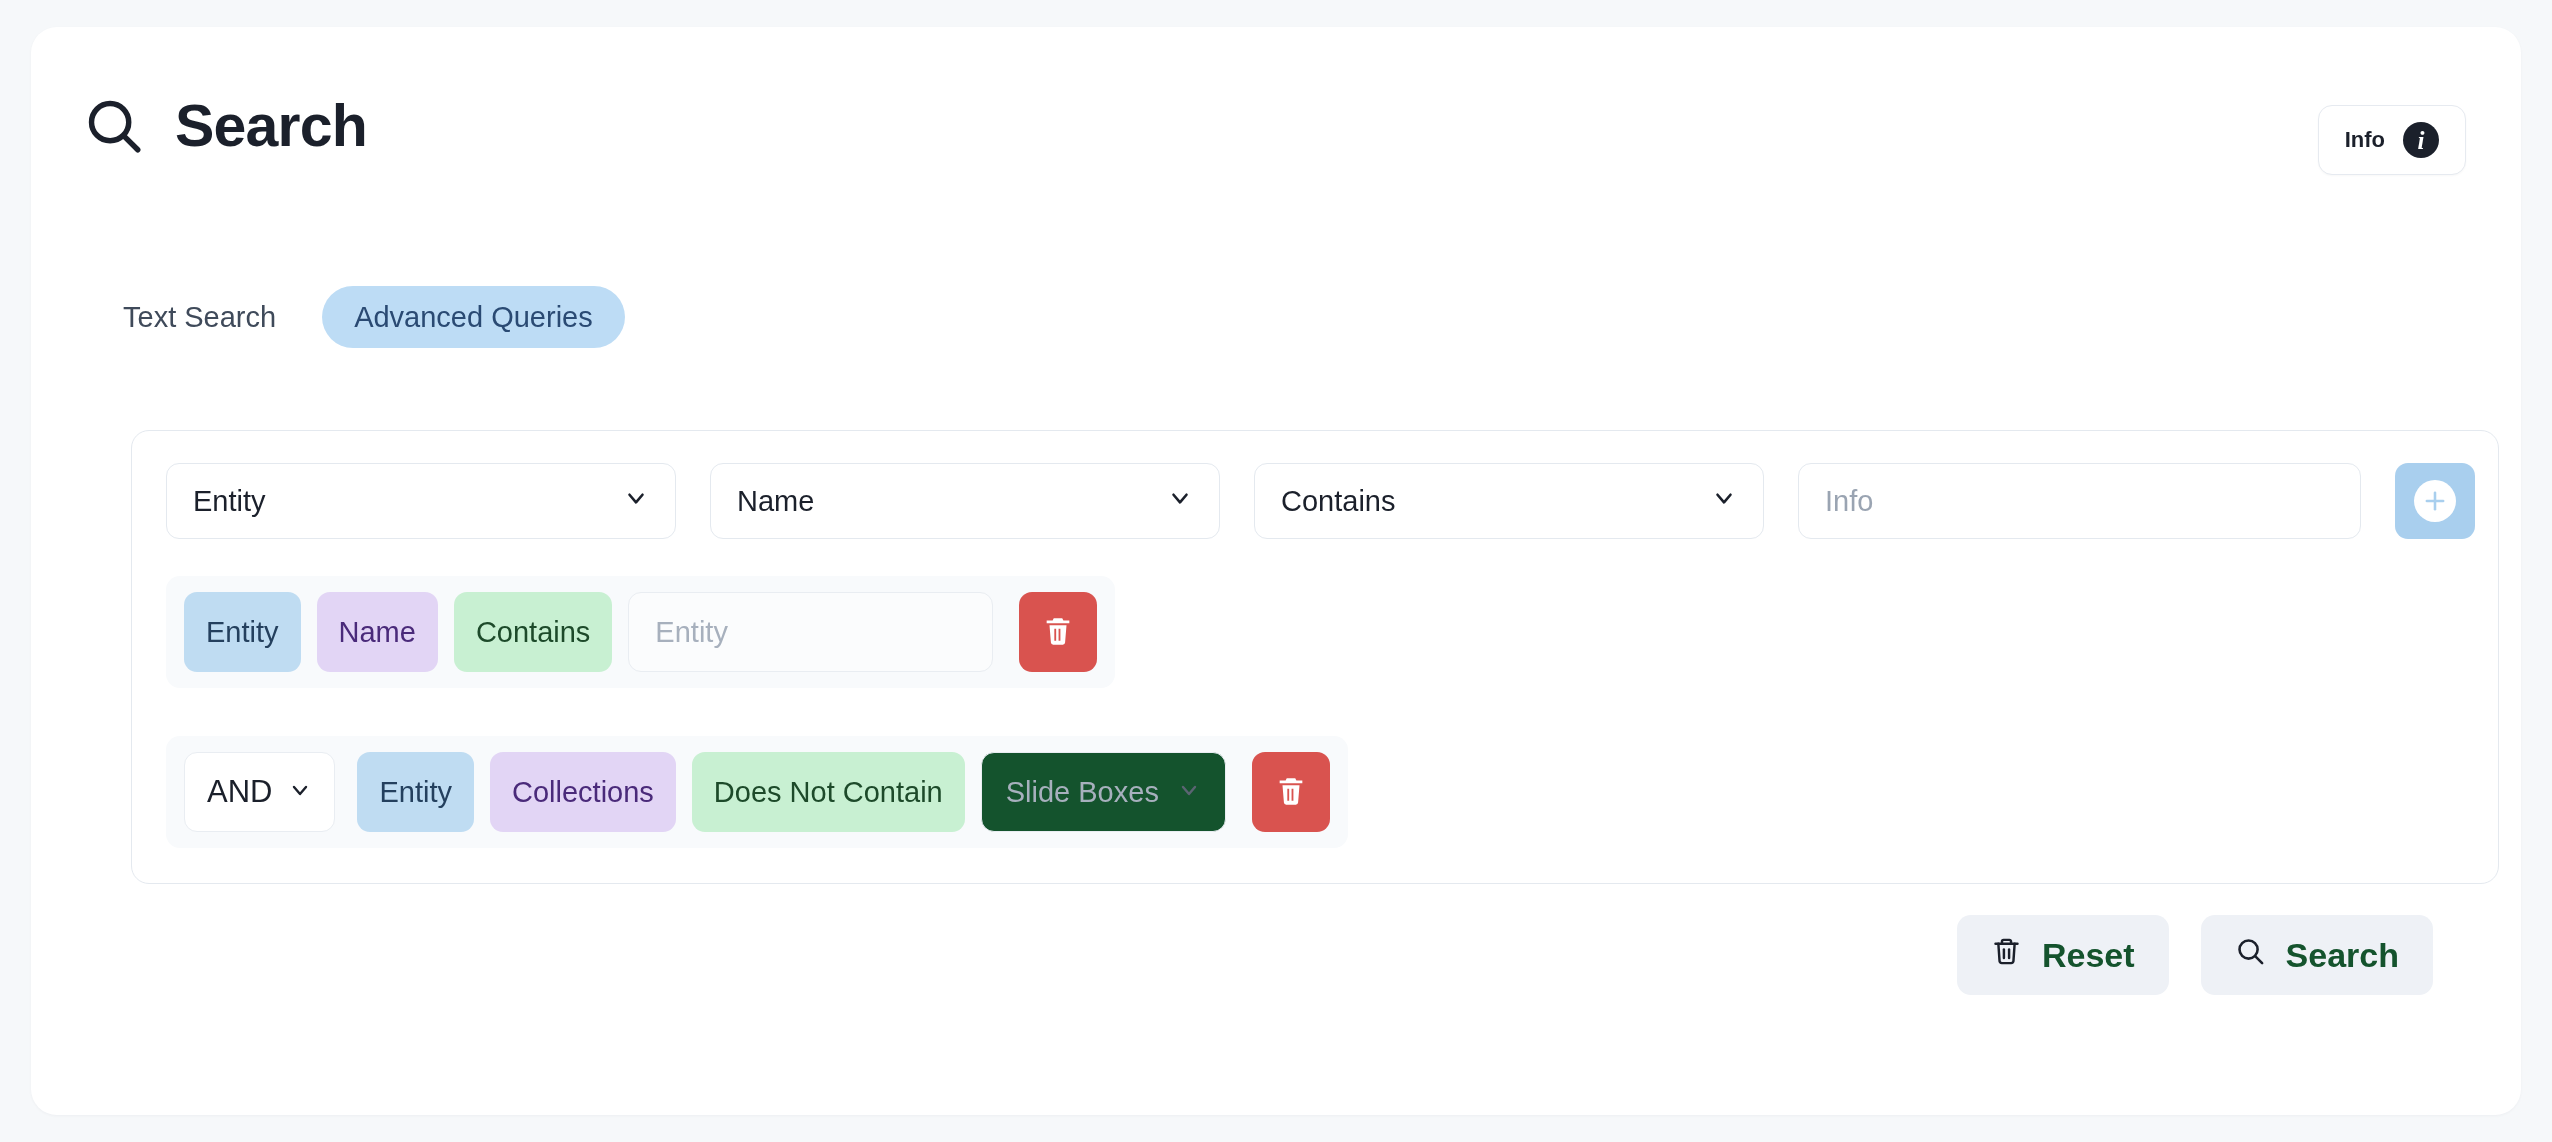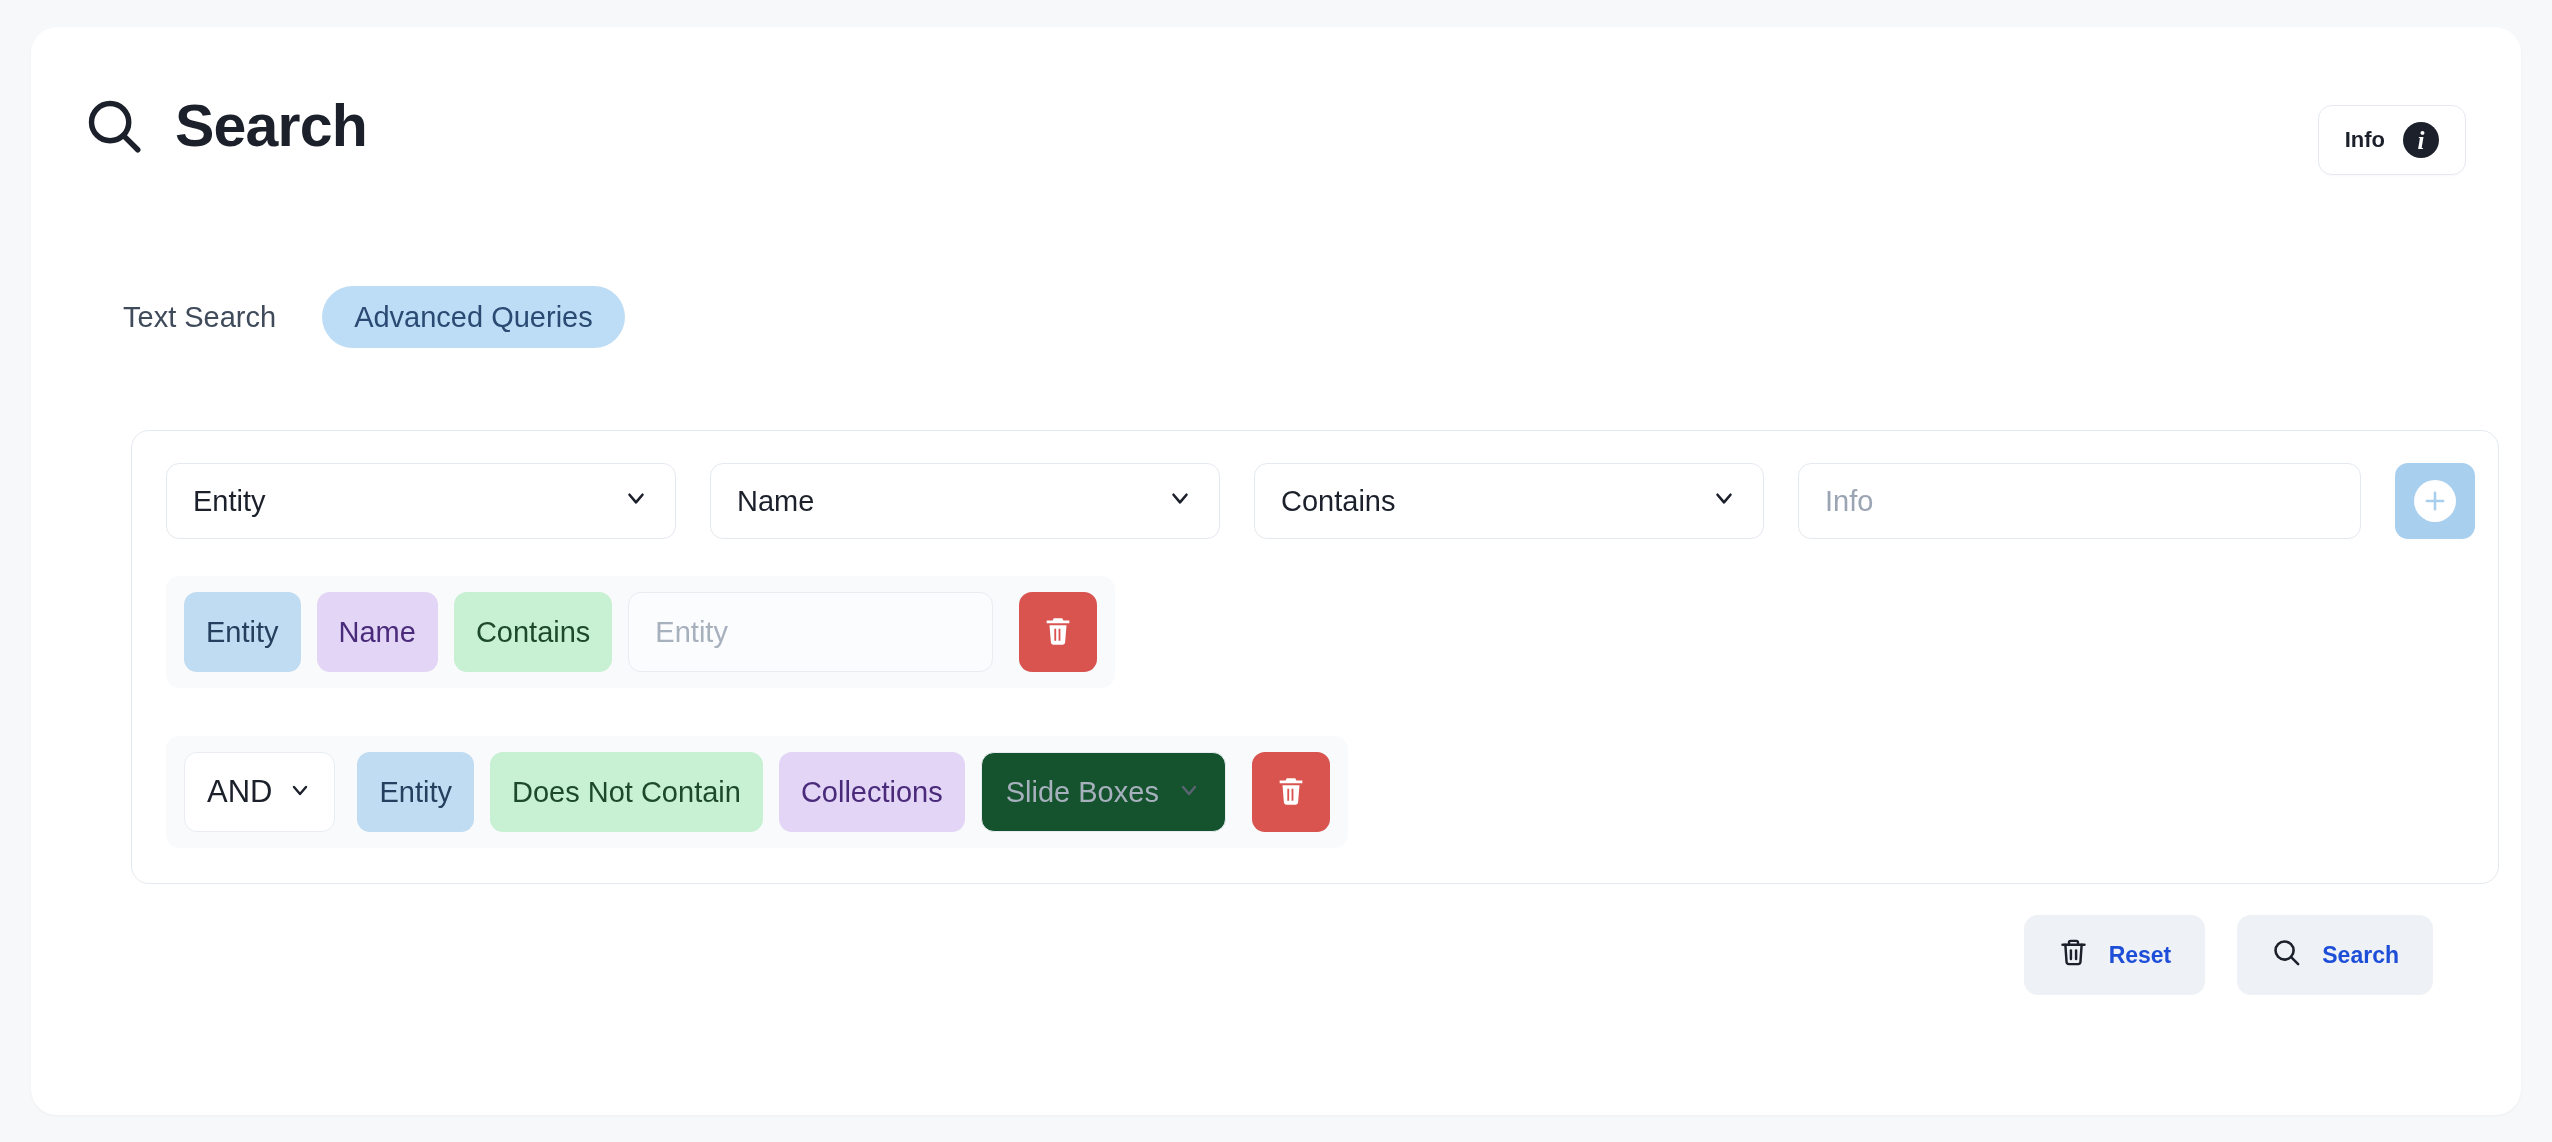--- a/index.html
+++ b/index.html
@@ -282,23 +282,23 @@
   }
   .action-btn {
     height: 80px;
     padding: 0 34px;
     display: flex;
     align-items: center;
     gap: 20px;
     background: #eef1f6;
     border: none;
     border-radius: 14px;
-    font-size: 23px;
+    font-size: 34px;
     font-weight: 700;
-    color: #1d4ed8;
+    color: #14532d;
     cursor: pointer;
     white-space: nowrap;
   }
 </style>
 </head>
 <body>
 
 <div class="page">
   <div class="card">
 
@@ -389,22 +389,22 @@
       <div class="cond-row cond-row-2">
         <div class="logic-select">
           <span>AND</span>
           <span>
             <svg width="24" height="24" viewBox="0 0 24 24" fill="none" stroke="#1b202b" stroke-width="2.4" stroke-linecap="round" stroke-linejoin="round">
               <polyline points="6 9 12 16 18 9"></polyline>
             </svg>
           </span>
         </div>
         <span class="chip chip-entity">Entity</span>
+        <span class="chip chip-field">Collections</span>
         <span class="chip chip-operator">Does Not Contain</span>
-        <span class="chip chip-field">Collections</span>
         <div class="cond-select">
           <span>Slide Boxes</span>
           <span>
             <svg width="24" height="24" viewBox="0 0 24 24" fill="none" stroke="#5b6472" stroke-width="2.4" stroke-linecap="round" stroke-linejoin="round">
               <polyline points="6 9 12 16 18 9"></polyline>
             </svg>
           </span>
         </div>
         <button class="del-btn">
           <span>

